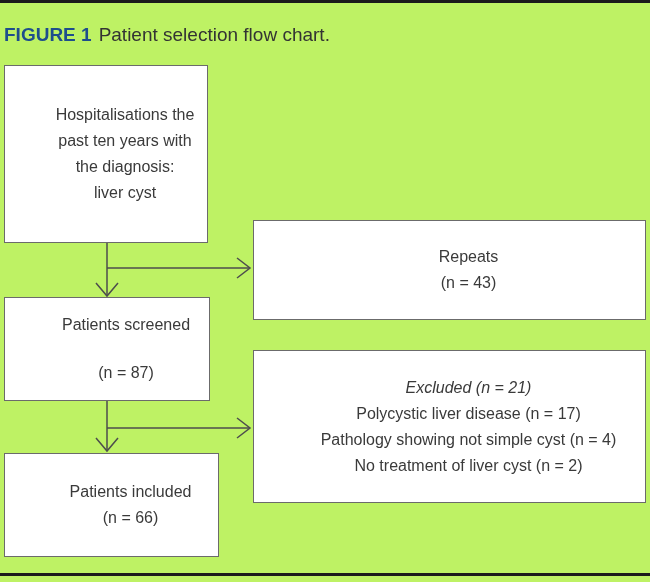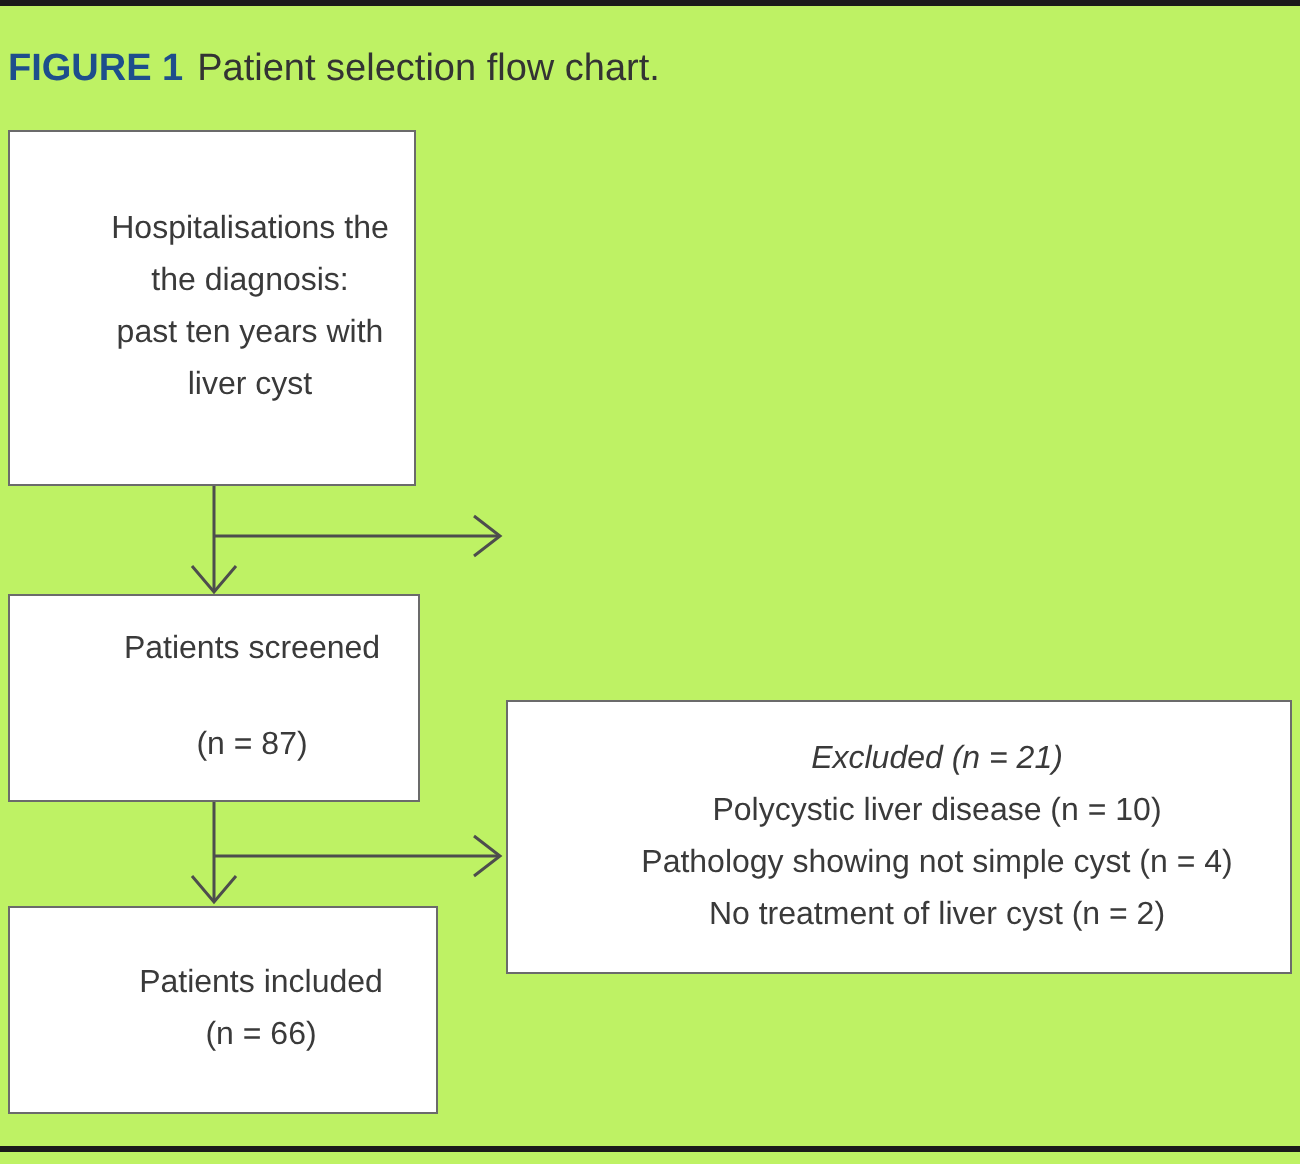--- a/index.html
+++ b/index.html
@@ -44,21 +44,21 @@
     justify-content: center;
     text-align: center;
     color: #3a3a3a;
     font-size: 16px;
     line-height: 26px;
     padding-left: 38px;
   }
   #box-hospitalisations { left: 4px;   top: 65px;  width: 204px; height: 178px; }
   #box-repeats          { left: 253px; top: 220px; width: 393px; height: 100px; }
   #box-screened         { left: 4px;   top: 297px; width: 206px; height: 104px; gap: 22px; }
-  #box-excluded         { left: 253px; top: 350px; width: 393px; height: 137px; }
+  #box-excluded         { left: 253px; top: 350px; width: 393px; height: 153px; }
   #box-included         { left: 4px;   top: 453px; width: 215px; height: 104px; text-align: right; }
   .italic { font-style: italic; }
   svg.connectors {
     position: absolute;
     left: 0;
     top: 0;
     width: 650px;
     height: 582px;
     pointer-events: none;
   }
@@ -85,34 +85,38 @@
     <line x1="107" y1="268" x2="249" y2="268"></line>
     <polyline points="237,258 250,268 237,278"></polyline>
     <line x1="107" y1="401" x2="107" y2="450"></line>
     <polyline points="96,438 107,451 118,438"></polyline>
     <line x1="107" y1="428" x2="249" y2="428"></line>
     <polyline points="237,418 250,428 237,438"></polyline>
   </svg>
 
   <div class="fc-box" id="box-hospitalisations">
     <div>Hospitalisations the</div>
+    <div>past ten years with</div>
     <div>the diagnosis:</div>
-    <div>past ten years with</div>
     <div>liver cyst</div>
   </div>
 
+  <div class="fc-box" id="box-repeats">
+    <div>Repeats</div>
+    <div>(n = 43)</div>
+  </div>
 
   <div class="fc-box" id="box-screened">
     <div>Patients screened</div>
     <div>(n = 87)</div>
   </div>
 
   <div class="fc-box" id="box-excluded">
     <div class="italic">Excluded (n = 21)</div>
-    <div>Polycystic liver disease (n = 10)</div>
+    <div>Polycystic liver disease (n = 17)</div>
     <div>Pathology showing not simple cyst (n = 4)</div>
     <div>No treatment of liver cyst (n = 2)</div>
   </div>
 
   <div class="fc-box" id="box-included">
     <div>Patients included</div>
     <div>(n = 66)</div>
   </div>
 
   <div class="rule rule-bottom"></div>

